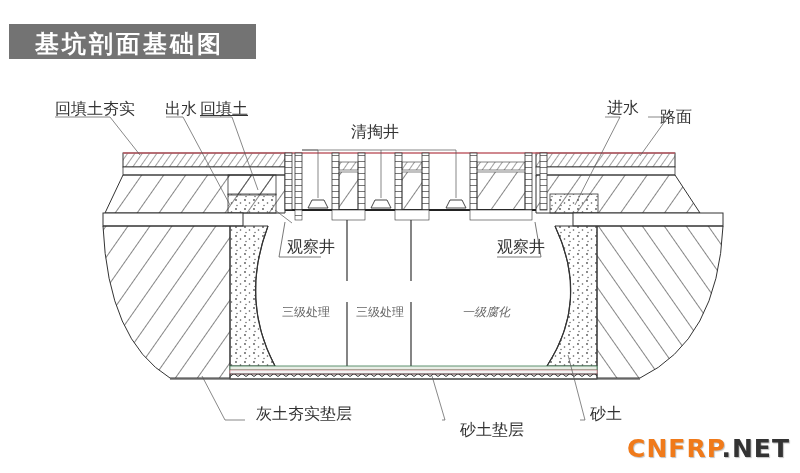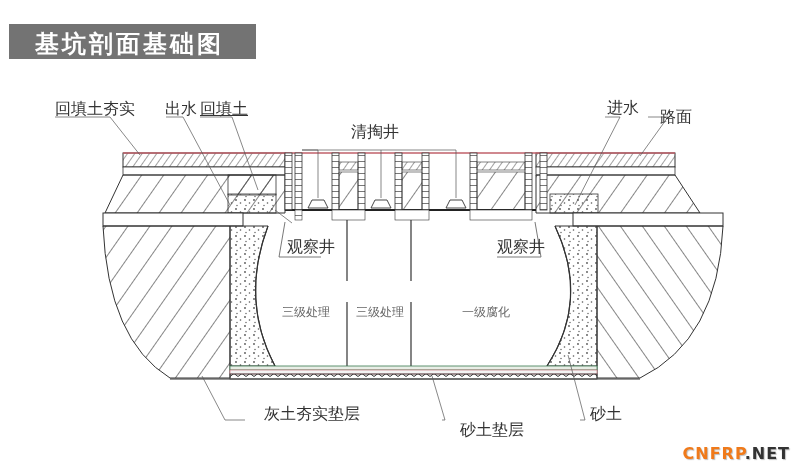--- a/index.html
+++ b/index.html
@@ -4,21 +4,21 @@
   <style>
     html, body { margin: 0; padding: 0; background: #ffffff; }
     body { width: 800px; height: 473px; position: relative; overflow: hidden;
            font-family: "DejaVu Sans", "Liberation Sans", sans-serif; }
     .title-bar { position: absolute; left: 9px; top: 24px; width: 247px; height: 35px;
                  background: #737373; color: #ffffff; font-size: 24px; font-weight: bold;
                  letter-spacing: 3px; line-height: 40px; padding-left: 26px; box-sizing: border-box; }
     .label { position: absolute; font-size: 16px; color: #333; white-space: nowrap; line-height: 12px; }
     .chamber-label { position: absolute; font-size: 12px; color: #666; white-space: nowrap; }
     .watermark { position: absolute; right: 10px; bottom: 10px; font-family: "DejaVu Sans", sans-serif;
-                 font-weight: bold; font-size: 16px; letter-spacing: 1px;
+                 font-weight: bold; font-size: 25px; letter-spacing: 1px;
                  text-shadow: 1px 1px 1px rgba(0,0,0,0.25); }
     .watermark .a { color: #f07a1a; }
     .watermark .b { color: #333333; }
     svg.diagram { position: absolute; left: 0; top: 0; }
   </style>
 </head>
 <body>
 
 <div class="title-bar">基坑剖面基础图</div>
 
@@ -150,21 +150,21 @@
 <div class="label" style="left:165px; top:103px;">出水</div>
 <div class="label" style="left:200px; top:103px;text-decoration:underline;">回填土</div>
 <div class="label" style="left:351px; top:126px;">清掏井</div>
 <div class="label" style="left:607px; top:102px;">进水</div>
 <div class="label" style="left:648px; top:111px;padding-left:12px;">路面</div>
 <div class="label" style="left:287px; top:241px;">观察井</div>
 <div class="label" style="left:497px; top:241px;">观察井</div>
 
 <div class="chamber-label" style="left:282px; top:304px;">三级处理</div>
 <div class="chamber-label" style="left:356px; top:304px;">三级处理</div>
-<div class="chamber-label" style="left:462px; top:304px;">一级腐化</div>
+<div class="chamber-label" style="left:462px; top:304px;font-style:italic;">一级腐化</div>
 
-<div class="label" style="left:264px; top:408px;">灰土夯实垫层</div>
+<div class="label" style="left:256px; top:408px;">灰土夯实垫层</div>
 <div class="label" style="left:460px; top:408px;margin-top:16px;">砂土垫层</div>
 <div class="label" style="left:590px; top:408px;">砂土</div>
 
 <div class="watermark">
   <span class="a">CNFRP</span><span class="b">.NET</span>
 </div>
 
 </body></html>

